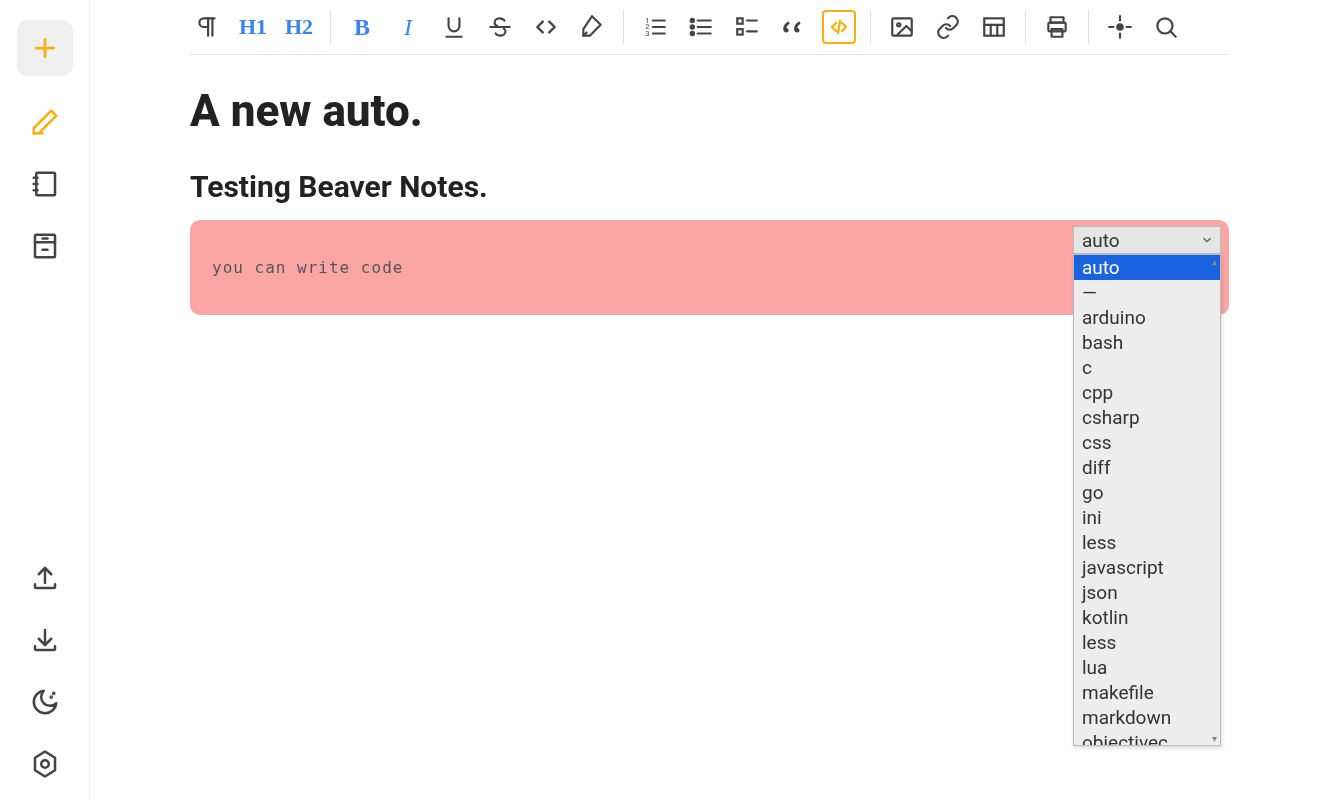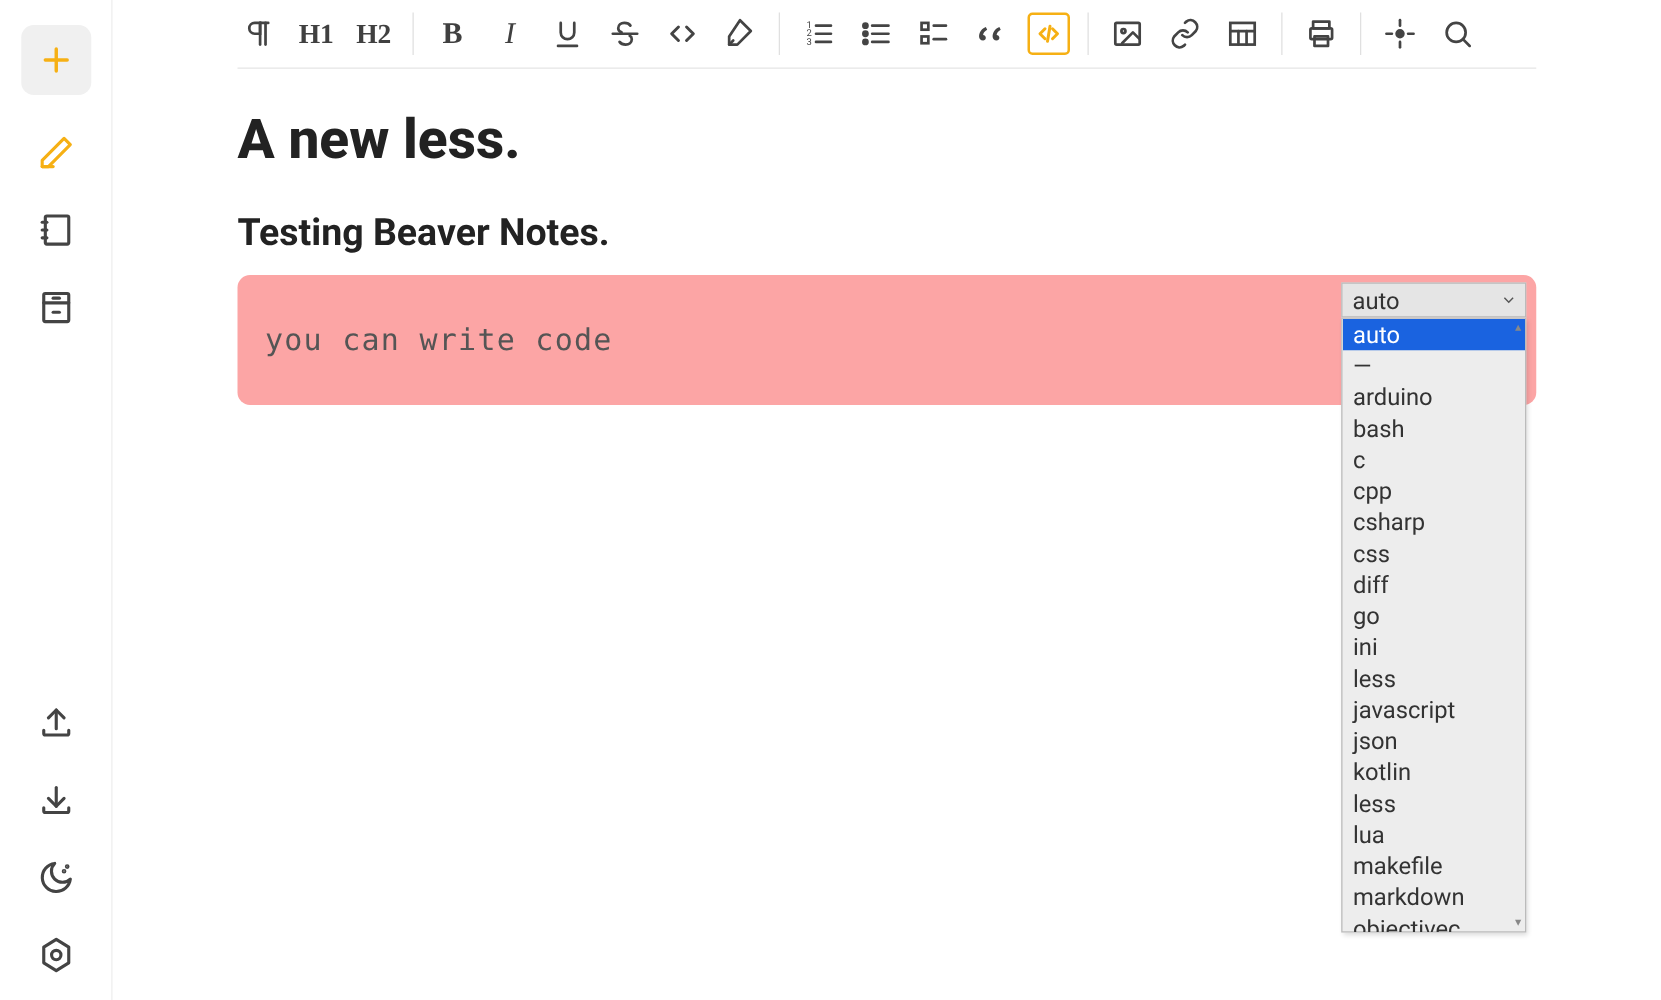--- a/index.html
+++ b/index.html
@@ -36,34 +36,34 @@
   .main { flex: 1; padding: 0; }
   .toolbar {
     display: flex; align-items: center;
     padding: 10px 0 10px 0;
     margin: 0 100px 0 100px;
     border-bottom: 1px solid #e5e5e5;
     gap: 0;
   }
   .toolbar-group { display: flex; align-items: center; gap: 12px; padding: 0 14px; border-left: 1px solid #e0e0e0; }
   .toolbar-group:first-child { border-left: none; padding-left: 0;}
-  .t-btn { width: 34px; height: 34px; display:flex; align-items:center; justify-content:center; cursor:pointer; color:#404040; border-radius:4px;}
+  .t-btn { width: 34px; height: 34px; display:flex; align-items:center; justify-content:center; cursor:pointer; color:#3b82f6; border-radius:4px;}
   .t-btn.active { border:2px solid #f6b014; color:#f6b014; }
   .content { padding: 30px 100px 0 100px; }
   .title { font-size: 44px; font-weight: 800; color:#222; margin-bottom: 32px;}
   .subtitle { font-size: 30px; font-weight: 700; color:#222; margin-bottom: 16px;}
   .code-block {
     background: #fca5a5;
     border-radius: 10px;
     padding: 14px 22px 38px 22px;
     position: relative;
   }
   .code-content {
     font-family: ui-monospace, Menlo, Consolas, monospace;
-    color:#555; font-size:24px; padding-top:24px;
+    color:#555; font-size:16px; padding-top:24px;
     letter-spacing: 1px;
   }
   .lang-select {
     position:absolute; top:6px; right:8px;
     width:148px; height:28px;
     background:#e5e5e5; border:1px solid #bbb;
     font-size:19px; color:#333;
     display:flex; align-items:center; justify-content:space-between;
     padding:0 6px 0 8px; cursor:pointer;
   }
@@ -283,21 +283,21 @@
       <div class="t-btn">
         <svg width="26" height="26" viewBox="0 0 24 24" fill="none" stroke="#444" stroke-width="2" stroke-linecap="round">
             <circle cx="11" cy="11" r="7"></circle>
             <line x1="21" y1="21" x2="16" y2="16"></line>
           </svg>
       </div>
     </div>
   </div>
 
   <div class="content">
-    <h1 class="title">A new less.</h1>
+    <h1 class="title">A new auto.</h1>
     <h2 class="subtitle">Testing Beaver Notes.</h2>
     <div class="code-block">
       <div class="lang-select">
         <span>auto</span>
         <svg width="14" height="14" viewBox="0 0 24 24" fill="none" stroke="#555" stroke-width="2">
             <polyline points="6 9 12 15 18 9"></polyline>
           </svg>
       </div>
       <div class="dropdown">
         <span class="scrollbar-arrow-top">▴</span>

